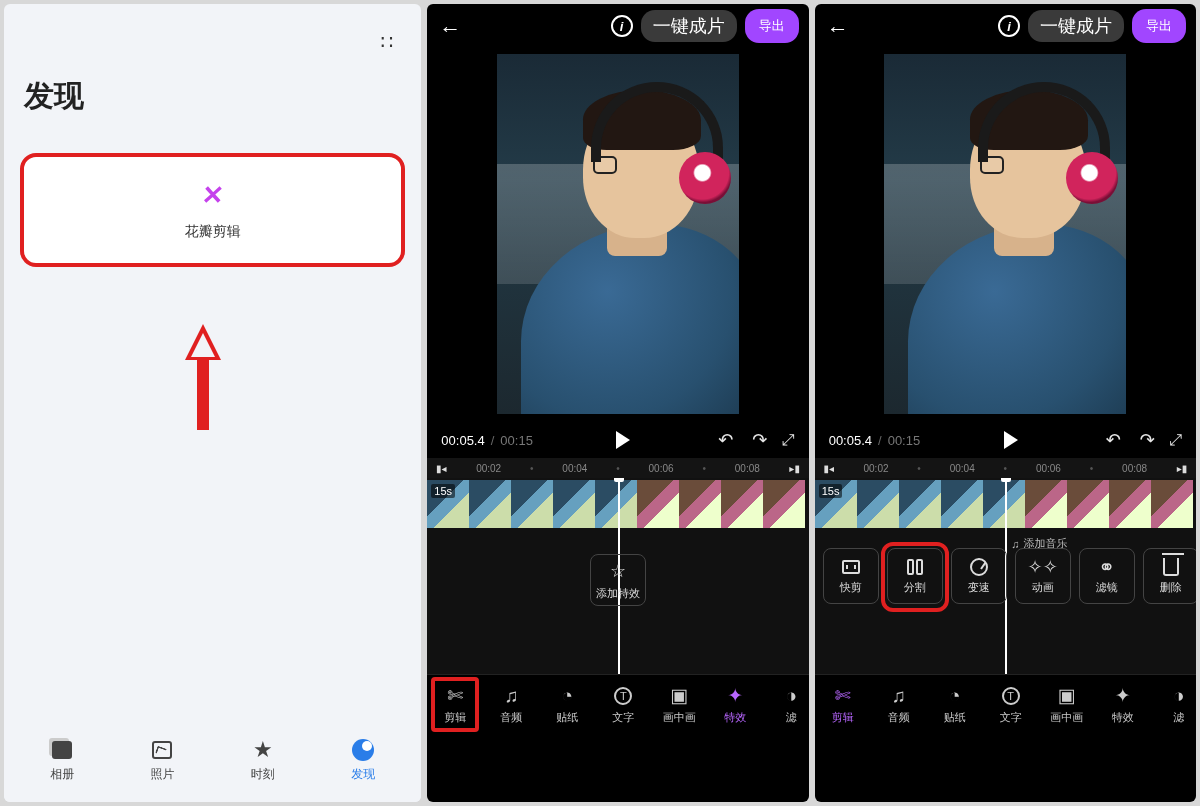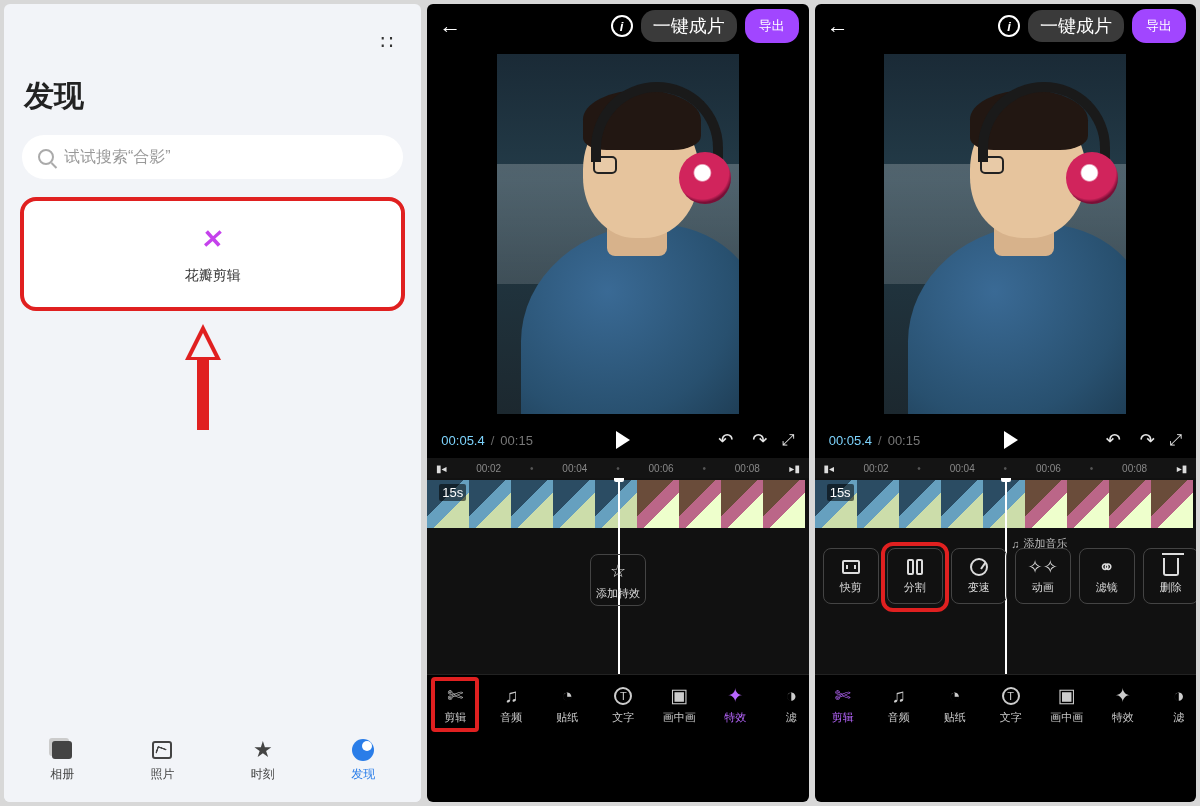--- a/index.html
+++ b/index.html
@@ -139,21 +139,21 @@
   .ed-canvas .body { position:absolute; bottom:-20px; left:24px; width:240px; height:210px; background:radial-gradient(circle at 36% 32%, #3a6a95, #28506f 60%, #1a3549); border-radius:56% 44% 0 0;}
   .ed-canvas .neck { position:absolute; bottom:158px; left:110px; width:60px; height:40px; background:#d7b28b; border-radius:8px;}
   .ed-canvas .head { position:absolute; bottom:176px; left:86px; width:116px; height:134px; background:#e6c49d; border-radius:50% 52% 48% 46%;}
   .ed-canvas .hair { position:absolute; bottom:264px; left:86px; width:118px; height:60px; background:#221712; border-radius:54% 56% 26% 22%;}
   .ed-canvas .glasses { position:absolute; bottom:240px; left:96px; width:60px; height:18px;}
   .ed-canvas .glasses .lens { width:24px;height:18px;border:2px solid #222;border-radius:5px;background:rgba(255,255,255,.1);display:inline-block;}
   .ed-canvas .hp-band { position:absolute; bottom:252px; left:94px; width:132px; height:80px; border:10px solid #1a1a1a; border-bottom:none; border-radius:70px 70px 0 0;}
   .ed-canvas .hp-cup { position:absolute; bottom:210px; left:182px; width:52px; height:52px; border-radius:50%; background:radial-gradient(circle at 45% 40%, #fff 0 18%, #d1245c 22% 62%, #7a0f37 70%);}
 
   .ed-controls { height:36px; display:flex; align-items:center; padding:0 14px; gap:10px; font-size:13px;}
-  .ed-time-cur { color:#7dd3fc; }
+  .ed-time-cur { color:#ffffff; }
   .ed-time-sep { color:#666; margin:0 -4px;}
   .ed-time-tot { color:#777; }
   .ed-controls .sp { flex:1;}
   .ed-play { width:20px;height:20px; display:flex;align-items:center;justify-content:center;}
   .ed-play .tri { width:0;height:0;border-left:14px solid #fff;border-top:9px solid transparent;border-bottom:9px solid transparent;}
   .ed-undo,.ed-redo { font-size:18px; color:#e6e6e6; width:24px;text-align:center;}
   .ed-full { font-size:16px; color:#e6e6e6;}
 
   .ed-ruler { height:20px; background:#141414; display:flex; align-items:center; justify-content:space-between; padding:0 8px; font-size:10px; color:#888;}
   .ed-ruler .tick { flex:0 0 auto; }
@@ -162,21 +162,21 @@
 
   .ed-clipsarea {
     height:196px; background:#111; position:relative; overflow:hidden;
   }
   .ed-clipsrow { height:48px; display:flex; margin-top:2px;}
   .ed-clip { height:48px; display:flex; }
   .ed-clip .frame { width:42px; height:48px; background:#333;}
   .frame.a { background:linear-gradient(135deg,#2b4c63 40%, #66a0bf 41% 60%, #cda 61%);}
   .frame.b { background:linear-gradient(135deg,#6a4c3a 40%, #b68 41% 60%, #efc 61%);}
   .ed-selected { box-shadow: inset 0 0 0 3px #fff;}
-  .ed-badge { position:absolute; top:4px; left:12px; background:rgba(0,0,0,.55); font-size:13px; padding:1px 3px; border-radius:2px; color:#fff;}
+  .ed-badge { position:absolute; top:4px; left:4px; background:rgba(0,0,0,.55); font-size:11px; padding:1px 3px; border-radius:2px; color:#fff;}
   .ed-playhead { position:absolute; top:0; left:50%; width:2px; height:100%; background:#fff;}
   .ed-playhead::before{content:"";position:absolute;top:-2px;left:-4px;width:10px;height:6px;background:#fff;border-radius:2px;}
 
   .ed-music { position:absolute; left:50%; top:58px; transform:translateX(6px); color:#bbb; font-size:11px; display:flex; align-items:center; gap:4px;}
   .ed-music .mn{font-size:11px;}
 
   .ed-fx { position:absolute; bottom:68px; left:50%; transform:translateX(-50%); width:56px;height:52px; border:1px solid #444; border-radius:8px; display:flex; flex-direction:column; align-items:center; justify-content:center; gap:4px; font-size:11px;color:#ddd;}
   .ed-fx .ic{font-size:18px;}
 
   .ed-actions { position:absolute; bottom:68px; left:8px; right:8px; height:58px; display:flex; gap:8px;}
@@ -213,24 +213,20 @@
   .i-del::before{content:"";position:absolute;top:-5px;left:-3px;width:22px;height:2px;background:#ddd;}
   .i-star{font-size:18px;}
 </style>
 </head>
 <body>
 
 <div class="phone discover">
   <div class="disc-header">∷</div>
   <div class="disc-title">发现</div>
 
-  <div class="disc-search">
-    <span class="mag"></span>
-    <span>试试搜索“合影”</span>
-  </div>
 
   <div class="disc-cards">
     <div class="disc-card highlighted">
       <div class="ic">
           <div class="ic-petal">✕</div>
         </div>
       <div class="lbl">花瓣剪辑</div>
     </div>
   </div>
 

